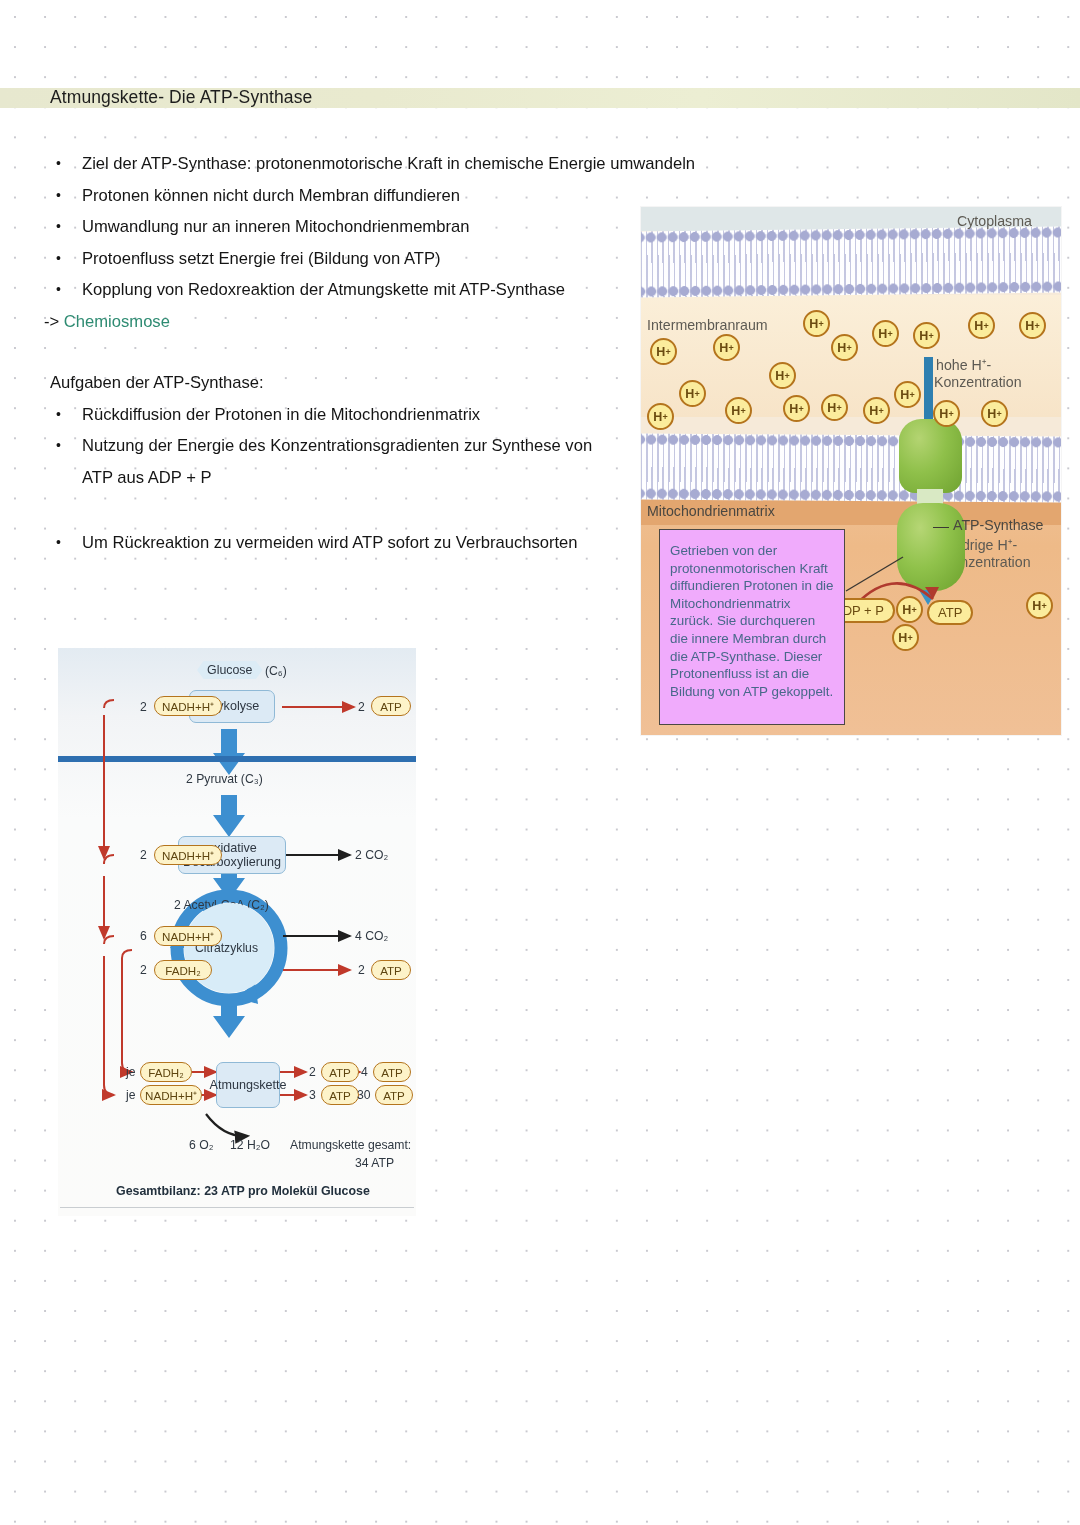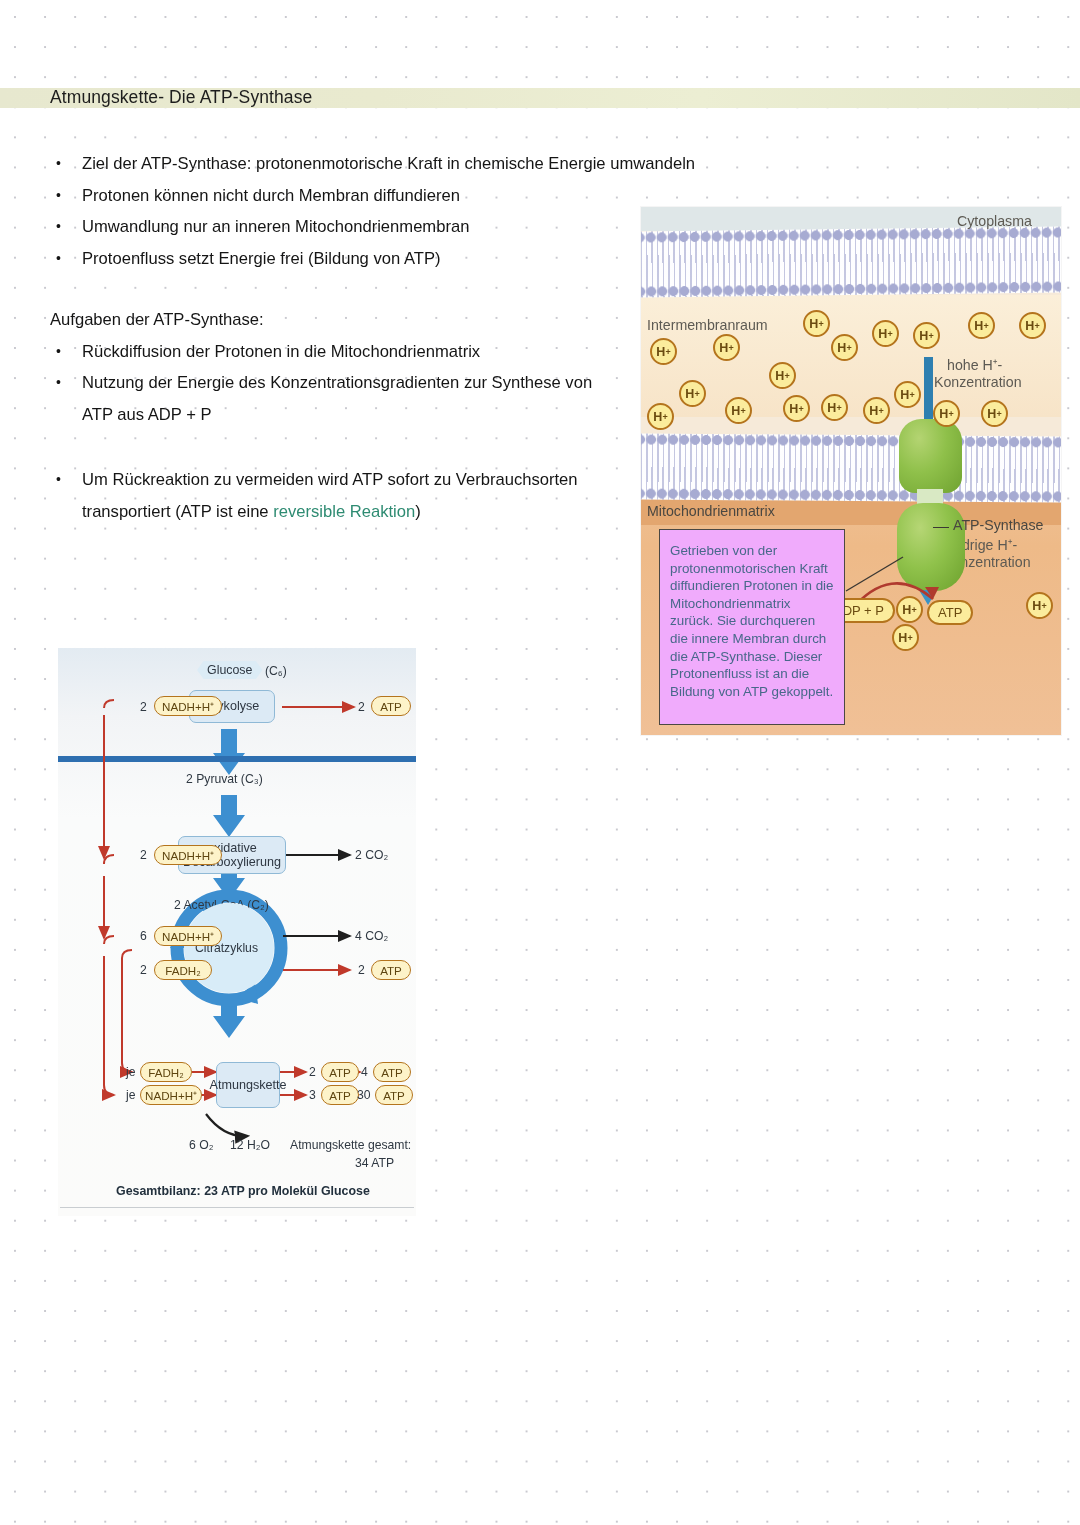--- a/index.html
+++ b/index.html
@@ -294,52 +294,53 @@
 
 <div id="title-band"></div>
 <div id="page-title">Atmungskette- Die ATP-Synthase</div>
 
 <div id="text-col">
 
   <div class="line bullet-line">Ziel der ATP-Synthase: protonenmotorische Kraft in chemische Energie umwandeln</div>
   <div class="line bullet-line">Protonen können nicht durch Membran diffundieren</div>
   <div class="line bullet-line">Umwandlung nur an inneren Mitochondrienmembran</div>
   <div class="line bullet-line">Protoenfluss setzt Energie frei (Bildung von ATP)</div>
-
+  <div class="line bullet-line">Kopplung von Redoxreaktion der Atmungskette mit ATP-Synthase</div>
+
+  <div class="line arrow-line"><span>-&gt; </span><span class="green">Chemiosmose</span></div>
 
   <div class="gap-m"></div>
 
   <div class="line plain-line">Aufgaben der ATP-Synthase:</div>
   <div class="line bullet-line">Rückdiffusion der Protonen in die Mitochondrienmatrix</div>
 
   <div class="line bullet-line">Nutzung der Energie des Konzentrationsgradienten zur Synthese von</div>
   <div class="line indent-line">ATP aus ADP + P</div>
 
   <div class="gap-l"></div>
 
   <div class="line bullet-line">Um Rückreaktion zu vermeiden wird ATP sofort zu Verbrauchsorten</div>
-  <div class="line indent-line"><span>transportiert (ATP ist eine </span><span class="green">reversible Reaktion</span><span>)</span></div>
 
 </div>
 
 <div id="membrane-figure">
 
   <div class="zone-cyto"></div>
   <div class="zone-inter"></div>
   <div class="zone-matrix"></div>
   <div class="zone-matrix-top"></div>
 
   <div class="bilayer" id="bilayer-outer"></div>
   <div class="bilayer" id="bilayer-inner"></div>
 
   <div class="fig-label" style="left:316px; top:6px;">Cytoplasma</div>
   <div class="fig-label" style="left:6px; top:110px;">Intermembranraum</div>
   <div class="fig-label dark" style="left:6px; top:296px;">Mitochondrienmatrix</div>
 
-  <div class="fig-label" style="left:306px; top:148px;">hohe H⁺-</div>
+  <div class="fig-label" style="left:295px; top:148px;">hohe H⁺-</div>
   <div class="fig-label" style="left:293px; top:167px;">Konzentration</div>
 
   <div class="fig-label" style="left:302px; top:328px;">niedrige H⁺-</div>
   <div class="fig-label" style="left:302px; top:347px;">Konzentration</div>
 
   <div id="synthase-shaft"></div>
   <div id="synthase-top"></div>
   <div id="synthase-neck"></div>
   <div id="synthase-bottom"></div>
   <div id="shaft-arrow"></div>

